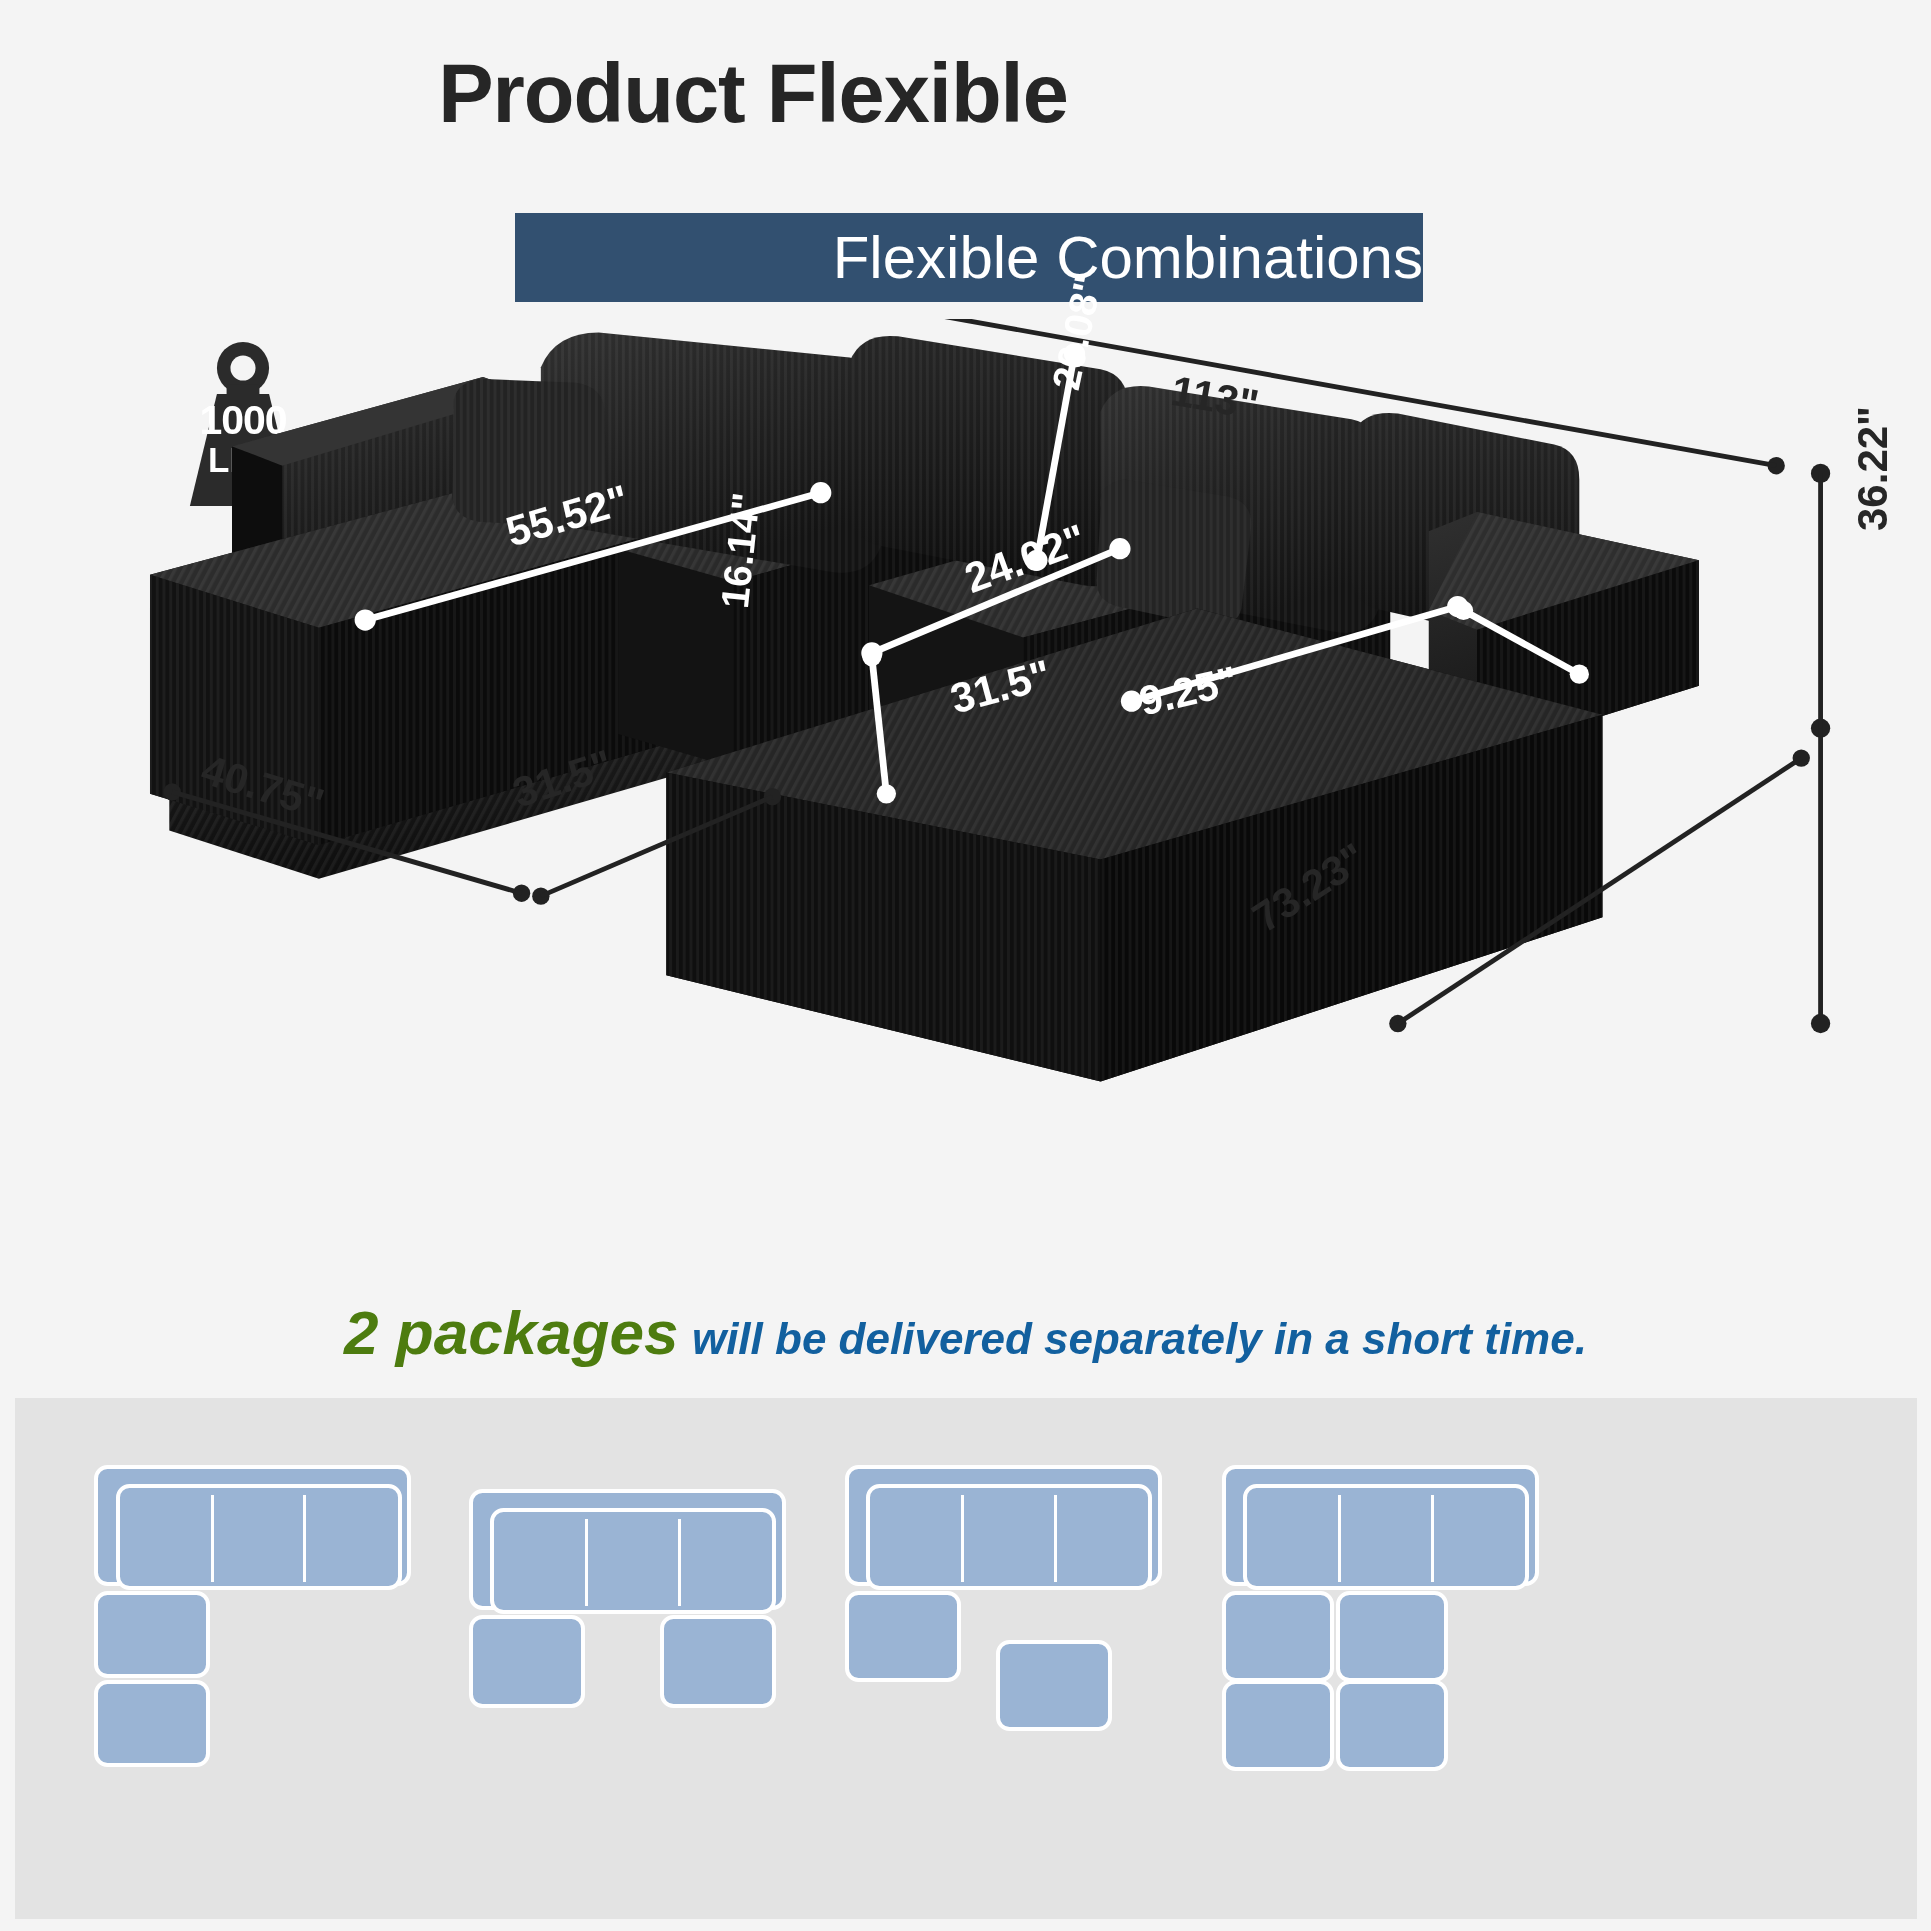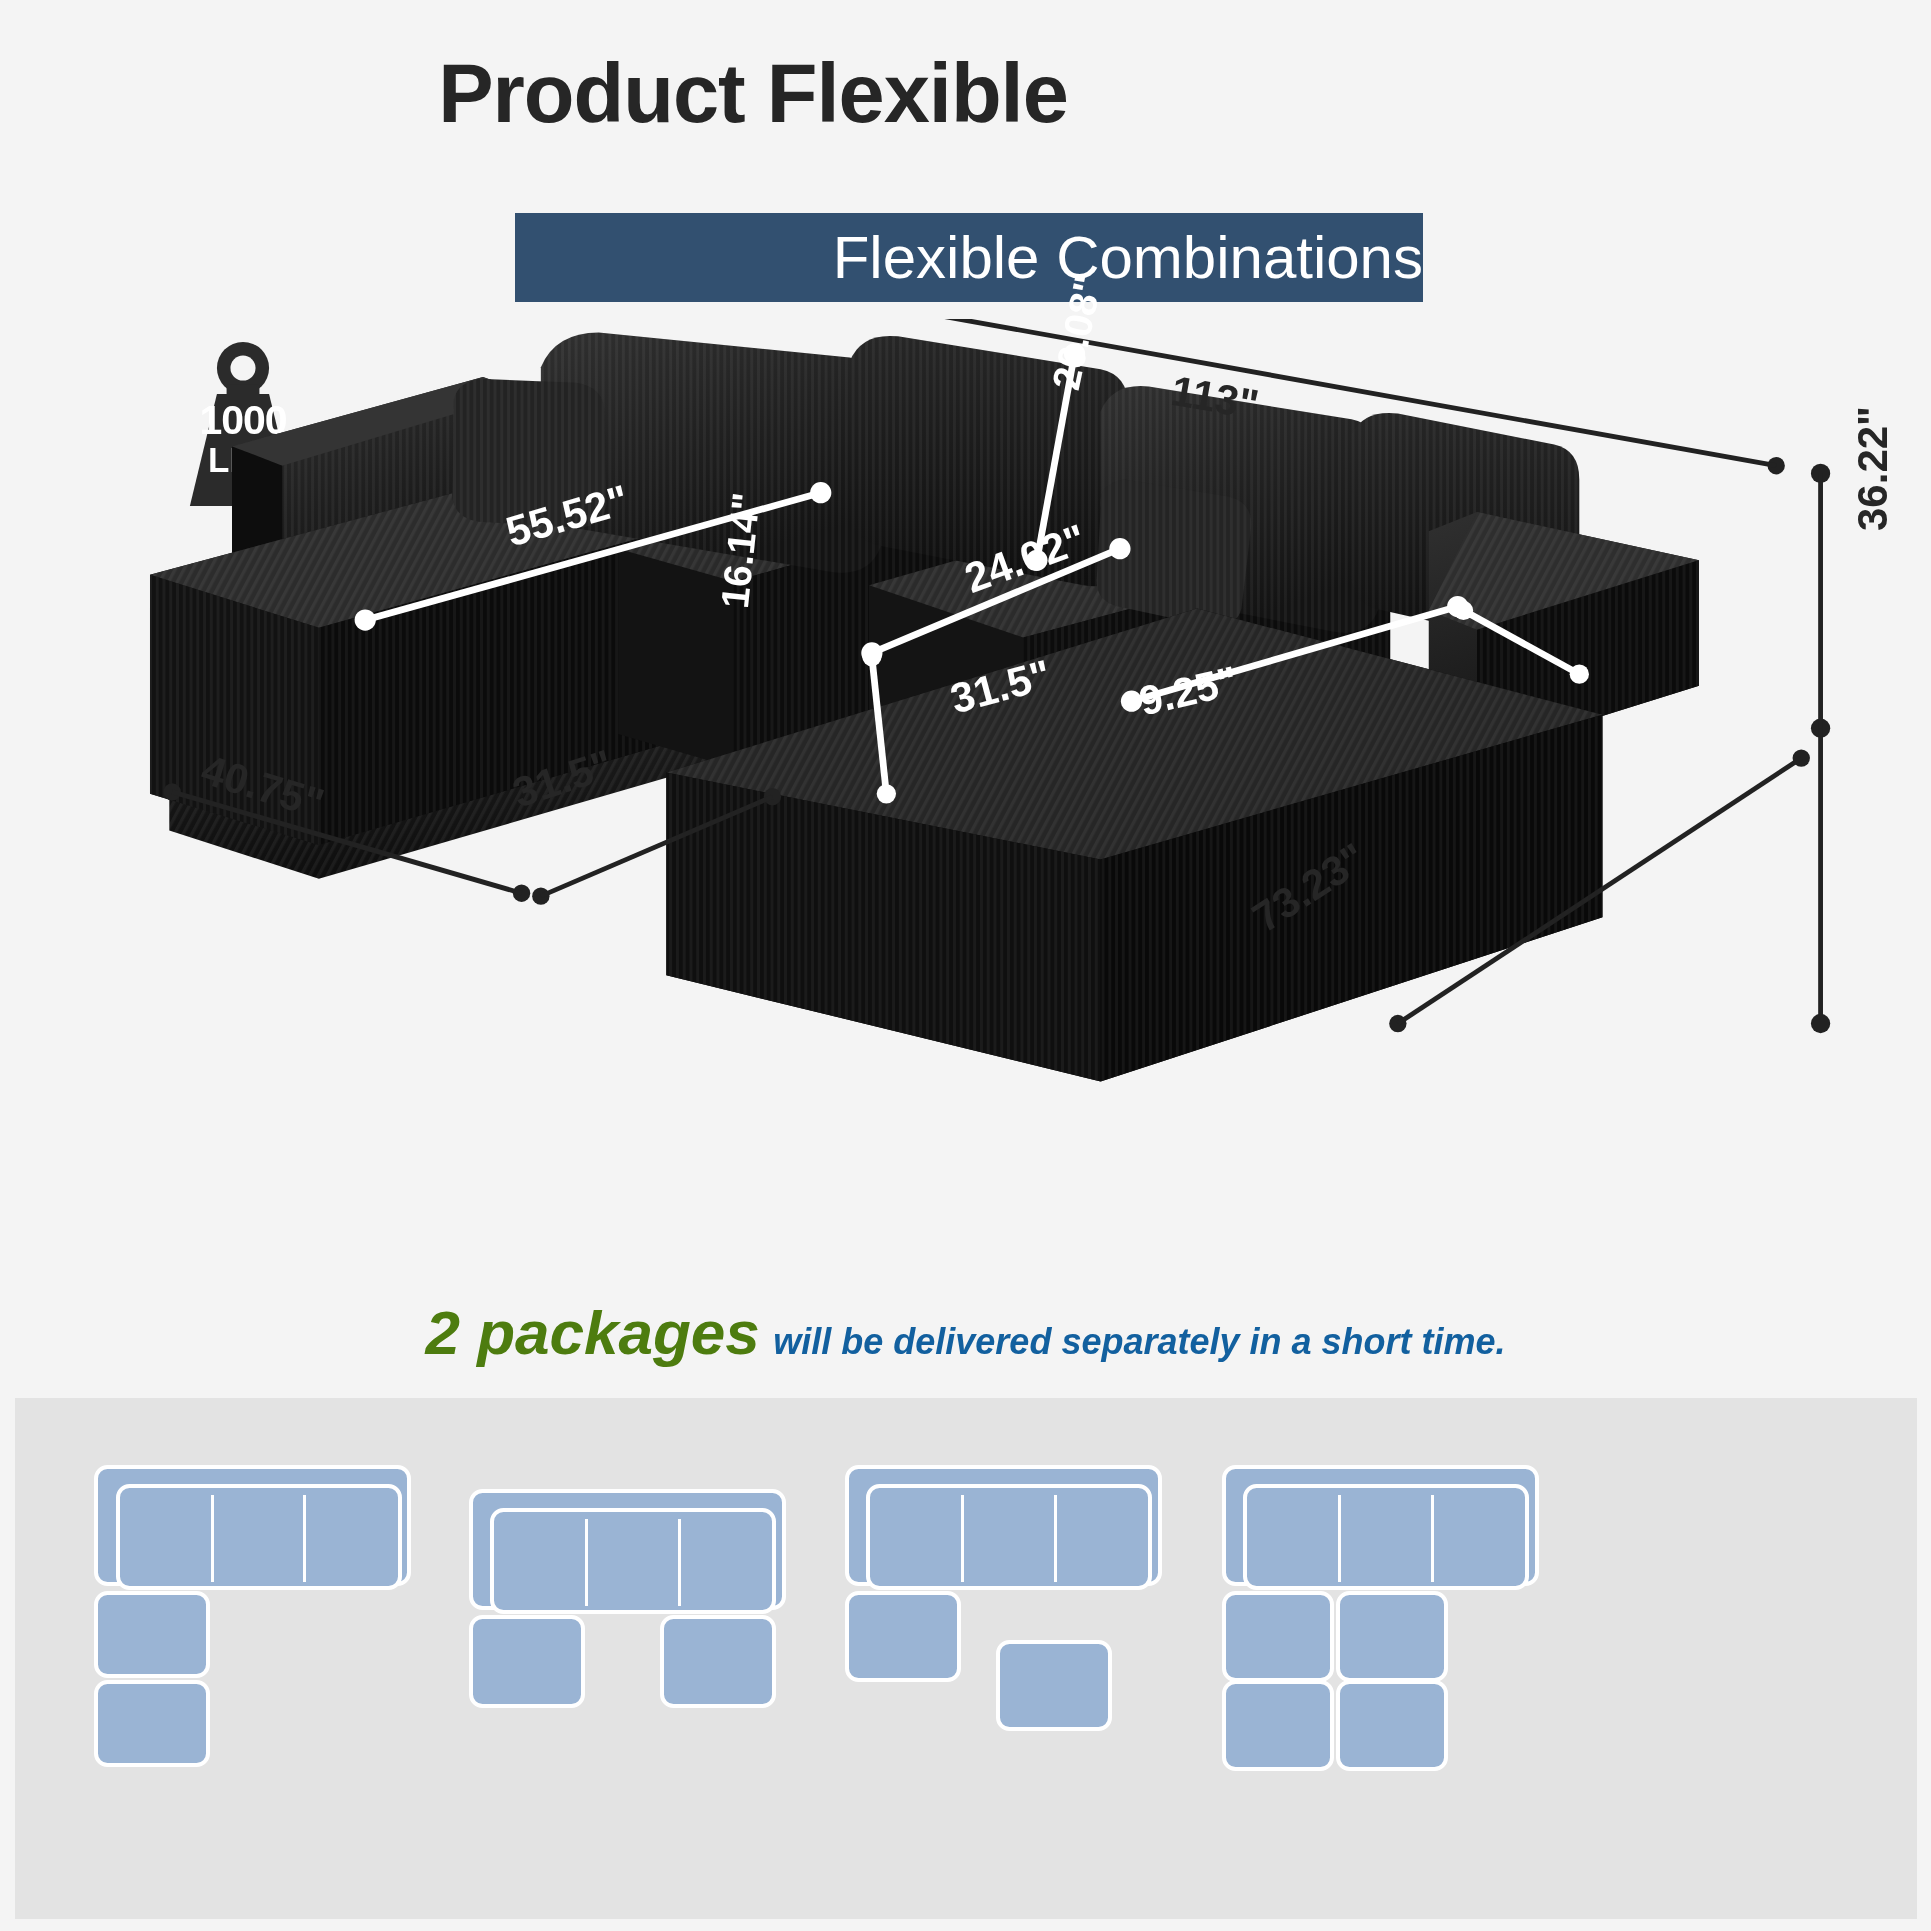--- a/index.html
+++ b/index.html
@@ -50,21 +50,21 @@
   
   .delivery {
     position: absolute; left: 0; top: 1302px; width: 1931px;
     text-align: center;
     font-style: italic; line-height: 1;
   }
   .delivery .pkg {
     color: #4d7c0f; font-size: 62px; font-weight: bold; font-style: italic;
   }
   .delivery .rest {
-    color: #12609f; font-size: 36px; font-weight: bold; 
+    color: #12609f; font-size: 44px; font-weight: bold; 
   }
 
   
   .combo-panel {
     position: absolute; left: 14.5px; top: 1398px;
     width: 1902px; height: 521px;
     background: #e3e3e3;
   }
   .combo {
     position: absolute;

